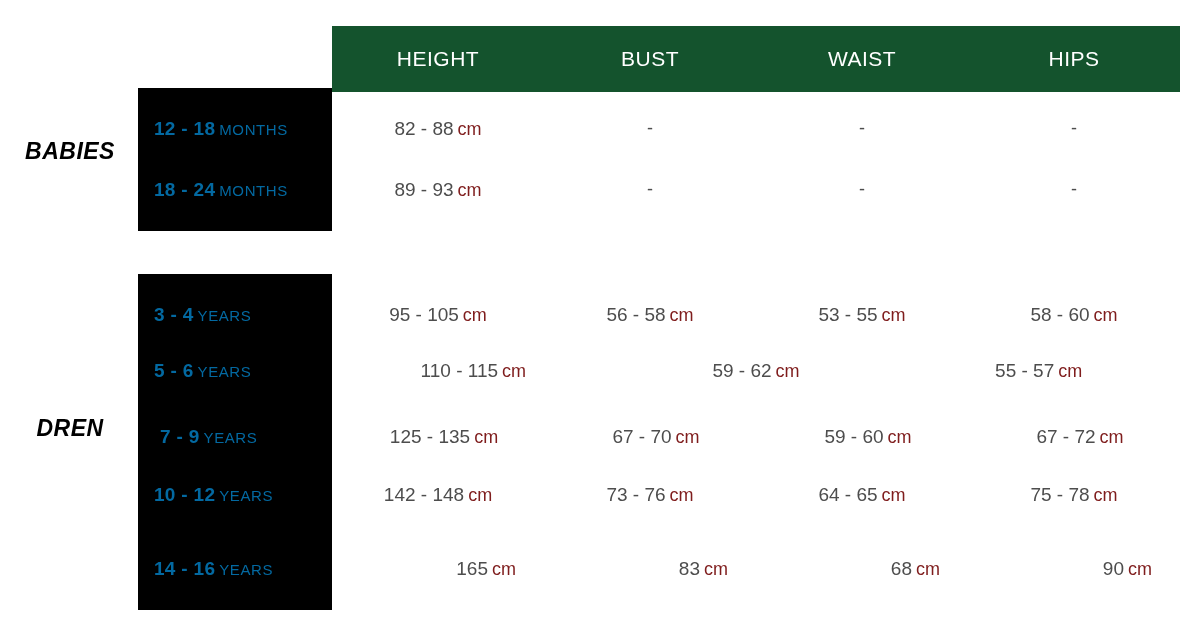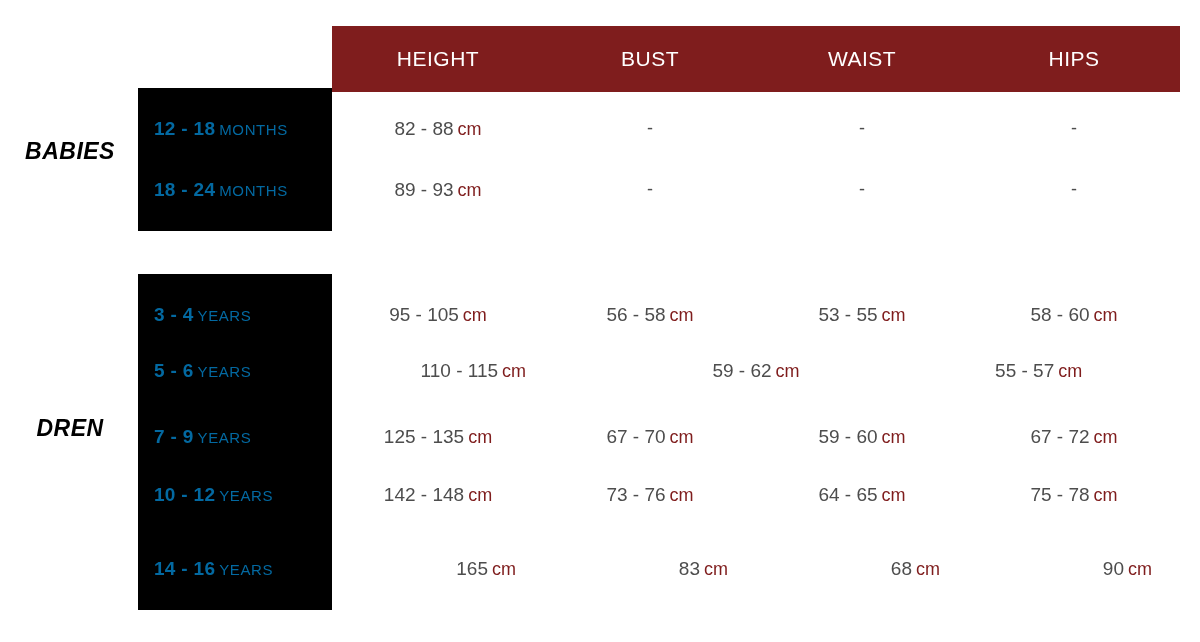--- a/index.html
+++ b/index.html
@@ -21,21 +21,21 @@
     height: 642px;
   }
 
   
   .header-bar {
     position: absolute;
     left: 332px;
     top: 26px;
     width: 848px;
     height: 66px;
-    background: #7f1d1d;
+    background: #14532d;
     display: flex;
     align-items: center;
   }
   .header-cell {
     flex: 1 1 0;
     text-align: center;
     color: #ffffff;
     font-size: 21px;
     letter-spacing: 0.5px;
     font-weight: 400;
@@ -209,21 +209,21 @@
       <span class="val-num">110 - 115</span><span class="val-unit">cm</span>
     </div>
     <div class="val-cell">
       <span class="val-num">59 - 62</span><span class="val-unit">cm</span>
     </div>
     <div class="val-cell">
       <span class="val-num">55 - 57</span><span class="val-unit">cm</span>
     </div>
   </div>
 
-  <div class="row" style="top:406px;">
+  <div class="row" style="top:406px;margin-left:6px;">
     <div class="age-cell">
       <span class="age-num">7 - 9</span><span class="age-unit">YEARS</span>
     </div>
     <div class="val-cell">
       <span class="val-num">125 - 135</span><span class="val-unit">cm</span>
     </div>
     <div class="val-cell">
       <span class="val-num">67 - 70</span><span class="val-unit">cm</span>
     </div>
     <div class="val-cell">

